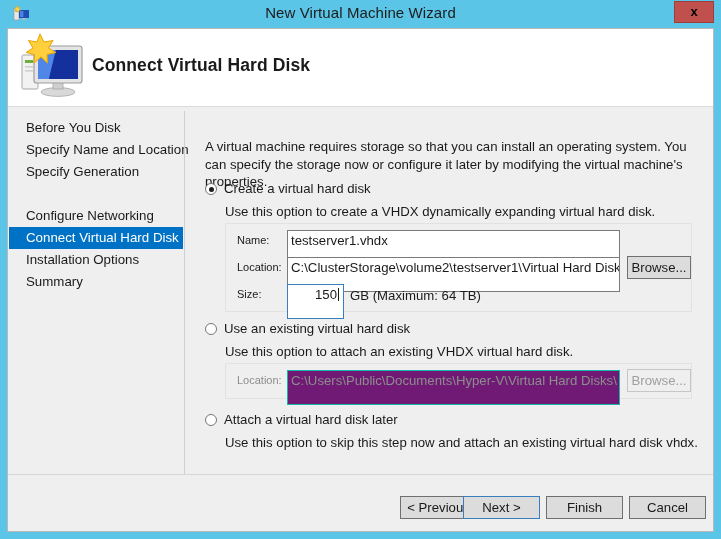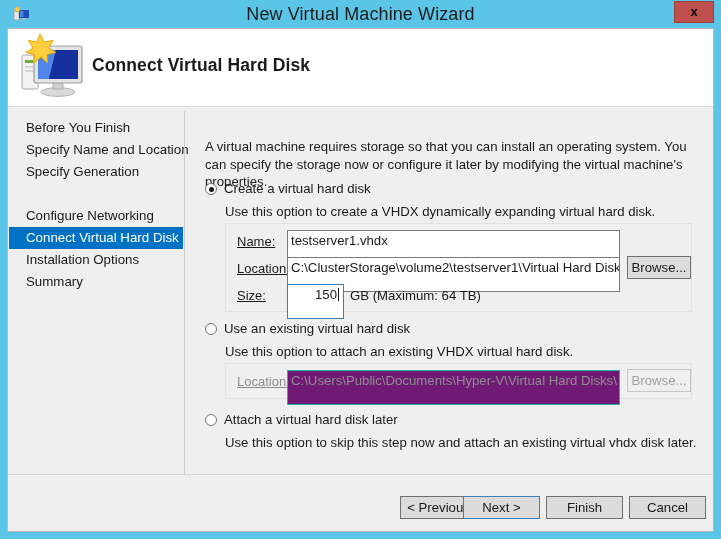--- a/index.html
+++ b/index.html
@@ -35,21 +35,21 @@
     top: 5px;
     width: 18px;
     height: 18px;
   }
   .titlebar-text {
     position: absolute;
     left: 0;
     top: 4px;
     width: 721px;
     text-align: center;
-    font-size: 18px;
+    font-size: 15px;
     color: #1c1c1c;
     letter-spacing: .1px;
     user-select: none;
   }
   .close-button {
     position: absolute;
     right: 7px;
     top: 1px;
     width: 40px;
     height: 22px;
@@ -200,24 +200,23 @@
   
   .groupbox {
     position: absolute;
     border: 1px solid #e2e2e2;
     background: transparent;
     box-sizing: border-box;
   }
 
   .field-label {
     position: absolute;
-    font-size: 13px;
-    color: #1a1a1a;
-    white-space: nowrap;
-    text-decoration: underline;
+    font-size: 11px;
+    color: #1a1a1a;
+    white-space: nowrap;
   }
   .field-label.disabled {
     color: #8d8d8d;
   }
 
   .textbox {
     position: absolute;
     background: #ffffff;
     border: 1px solid #7a7a7a;
     box-sizing: border-box;
@@ -332,21 +331,21 @@
           <rect x="22" y="17" width="40" height="29" fill="#1534a8"></rect>
           <polygon points="22,17 40,17 33,46 22,46" fill="#4f86e8"></polygon>
           <polygon points="40,17 62,17 62,46 33,46" fill="#13309d"></polygon>
           <polygon points="24,1 28,9 37,7.5 32.5,15 40,19.5 31,21.5 31.5,30 25,24 18,30 18.5,21.5 10,19.5 17,15 12.5,7.5 21,9" fill="#ffcf3d" stroke="#eaa500" stroke-width="1"></polygon>
         </svg>
       </span>
       <div class="banner-title">Connect Virtual Hard Disk</div>
     </div>
 
     <div class="sidebar">
-      <div class="nav-item" style="top:10px;">Before You Finish</div>
+      <div class="nav-item" style="top:10px;">Before You Disk</div>
       <div class="nav-item" style="top:32px;">Specify Name and Location</div>
       <div class="nav-item" style="top:54px;">Specify Generation</div>
       <div class="nav-item" style="top:98px;">Configure Networking</div>
       <div class="nav-item selected" style="top:120px;">Connect Virtual Hard Disk</div>
       <div class="nav-item sub" style="top:142px;">Installation Options</div>
       <div class="nav-item" style="top:164px;">Summary</div>
     </div>
     <div class="sidebar-divider"></div>
 
     <div class="content">
@@ -380,21 +379,21 @@
       <div class="sub-desc" style="top:247px;">Use this option to attach an existing VHDX virtual hard disk.</div>
 
       <div class="groupbox" style="left:40px; top:266px; width:467px; height:36px;"></div>
       <div class="field-label disabled" style="left:52px; top:277px;">Location:</div>
       <div class="textbox disabled" style="left:102px; top:273px; width:333px;">C:\Users\Public\Documents\Hyper-V\Virtual Hard Disks\</div>
       <div class="btn disabled" style="left:442px; top:272px; width:64px;">Browse...</div>
 
       <div class="radio-row" style="top:315px;">
         <span class="radio"></span><span>Attach a virtual hard disk later</span>
       </div>
-      <div class="sub-desc" style="top:338px;">Use this option to skip this step now and attach an existing virtual vhdx disk later.</div>
+      <div class="sub-desc" style="top:338px;">Use this option to skip this step now and attach an existing virtual hard disk vhdx.</div>
 
     </div>
 
     <div class="footer-divider"></div>
     <div class="footer">
       <div class="btn" style="left:372px; top:21px; width:77px;margin-left:20px;">&lt; Previous</div>
       <div class="btn default" style="left:455px; top:21px; width:77px;">Next &gt;</div>
       <div class="btn" style="left:538px; top:21px; width:77px;">Finish</div>
       <div class="btn" style="left:621px; top:21px; width:77px;">Cancel</div>
     </div>

